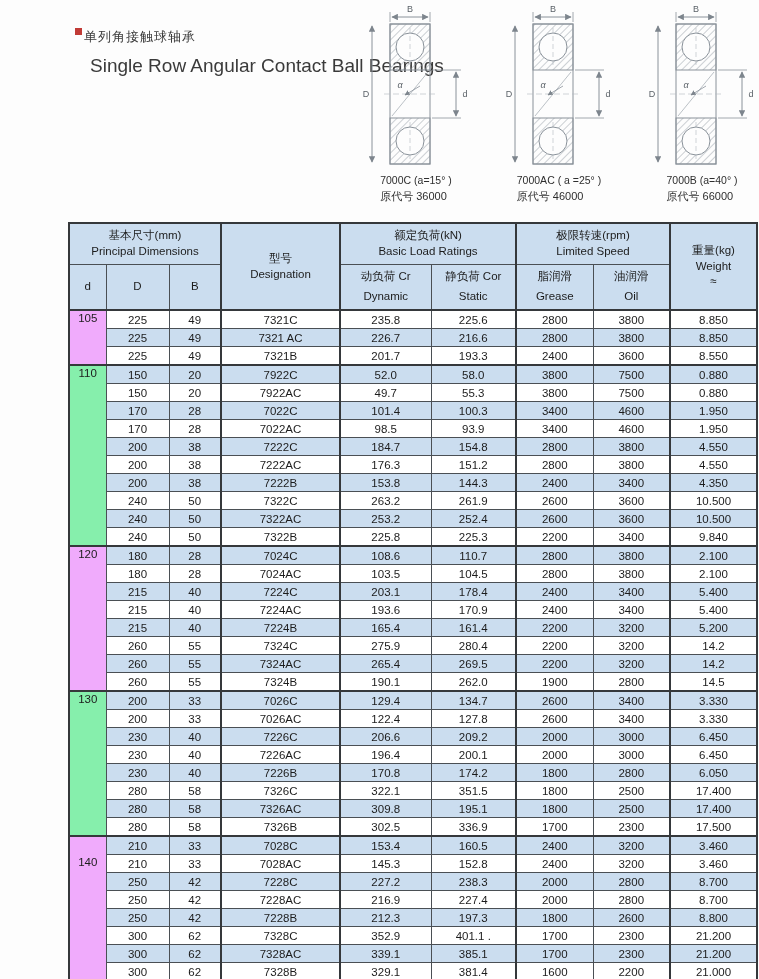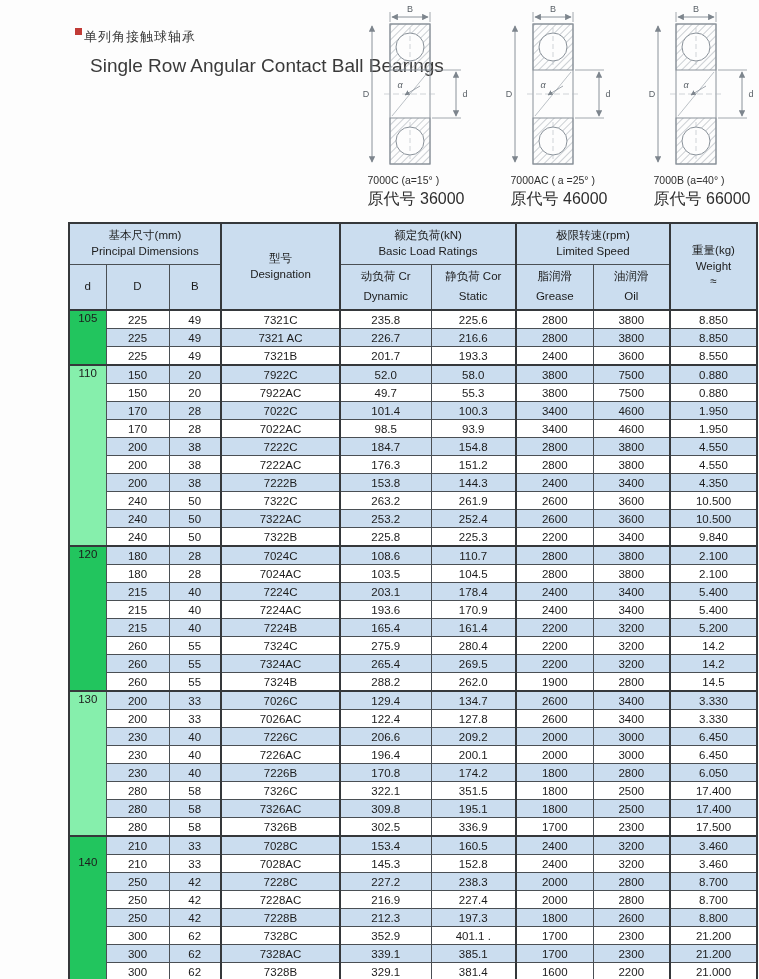--- a/index.html
+++ b/index.html
@@ -16,37 +16,37 @@
   .top-area{position:relative;height:222px;}
   .title-block{position:absolute;left:75px;top:28px;}
   .title-zh{font-size:13px;color:#3a3a3a;letter-spacing:1px;display:flex;align-items:flex-start;}
   .bullet{display:inline-block;width:7px;height:7px;background:#c13b36;margin-right:2px;}
   .title-en{font-size:19px;color:#3a3a3a;margin-top:9px;margin-left:15px;}
 
   .diagrams{position:absolute;left:362px;top:4px;width:394px;display:flex;justify-content:space-between;}
   .diagram{display:flex;flex-direction:column;align-items:center;}
   .dg-cap{text-align:left;margin-top:4px;}
   .dg-cap .cap1{font-size:10.5px;color:#2e2e2e;}
-  .dg-cap .cap2{font-size:16px;color:#2e2e2e;margin-top:3px;}
+  .dg-cap .cap2{font-size:11px;color:#2e2e2e;margin-top:3px;}
 
   
   .table-wrap{position:absolute;left:68px;top:222px;}
   table{border-collapse:collapse;table-layout:fixed;width:688px;border:2px solid #35383b;}
   th,td{border:1px solid #4a4f54;text-align:center;vertical-align:middle;overflow:hidden;white-space:nowrap;}
   td{height:17px;font-size:11.5px;padding:0 2px;background:#fff;}
   th{background:#cbddef;font-weight:normal;font-size:11.5px;line-height:1.35;padding:2px 1px;}
   thead tr.h1 th{height:36px;}
   thead tr.h2 th{height:40px;}
   thead tr.h2 th{border-bottom:2px solid #35383b;}
   .sub2{display:flex;flex-direction:column;justify-content:space-between;height:36px;padding:2px 0;}
   
   .bl2{border-left:2px solid #35383b !important;}
   tr.group-start > td{border-top:2px solid #35383b;}
   tr.alt > td{background:#cbddef;}
-  table td.dcell{background:#22c55e;vertical-align:top;padding-top:1px;font-size:11.5px;}
+  table td.dcell{background:#f0abfc;vertical-align:top;padding-top:1px;font-size:11.5px;}
   table td.dcell.dblue{background:#86efac;}
   table td.dcell.doffset{padding-top:19px;}
 
   
   .diagram svg{display:block;}
 </style>
 </head>
 <body>
 
 <div class="page">
@@ -454,21 +454,21 @@
             <td class="bl2">265.4</td>
             <td>269.5</td>
             <td class="bl2">2200</td>
             <td>3200</td>
             <td class="bl2">14.2</td>
           </tr>
           <tr>
             <td>260</td>
             <td>55</td>
             <td class="bl2">7324B</td>
-            <td class="bl2">288.2</td>
+            <td class="bl2">190.1</td>
             <td>262.0</td>
             <td class="bl2">1900</td>
             <td>2800</td>
             <td class="bl2">14.5</td>
           </tr>
           <tr class="alt group-start">
             <td rowspan="8" class="dcell dblue">130</td>
             <td>200</td>
             <td>33</td>
             <td class="bl2">7026C</td>

